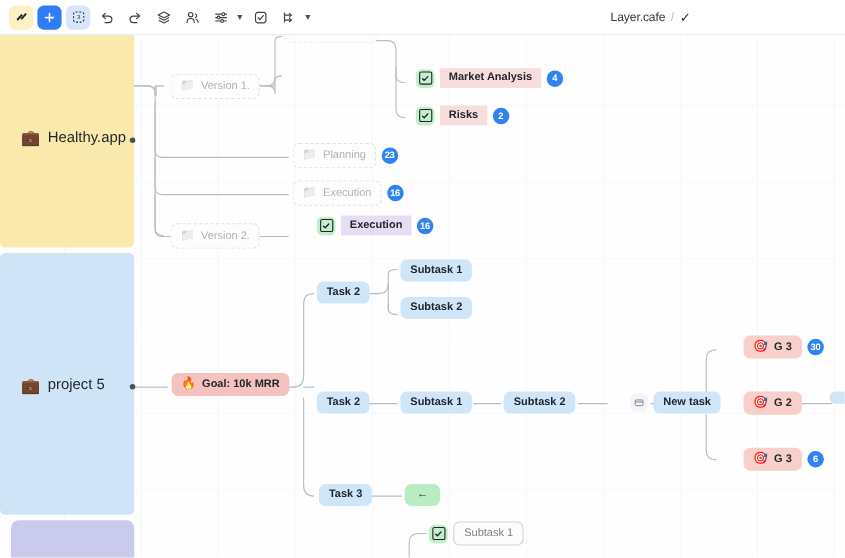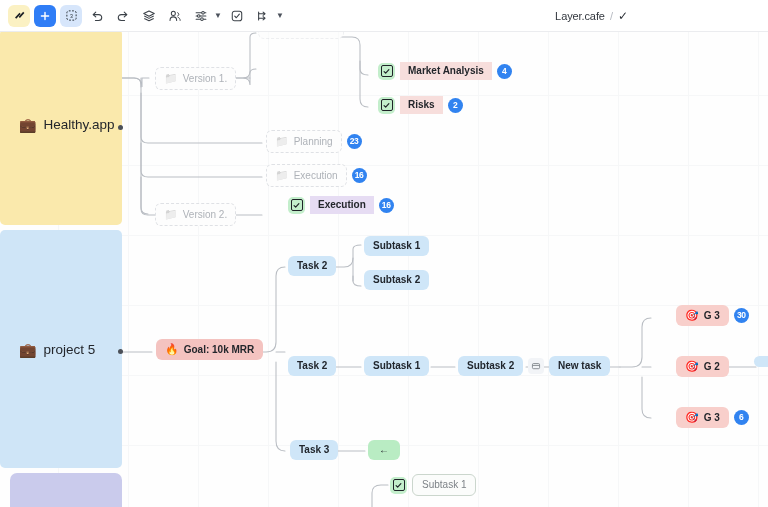--- a/index.html
+++ b/index.html
@@ -125,21 +125,21 @@
   #n-marketing{left:266px;top:133px;}
   #n-execution{left:260px;top:165px;margin-left:28px;}
 
   #n-goal     {left:156px;top:308px;}
   #n-task1    {left:288px;top:225px;}
   #n-sub11    {left:364px;top:205px;}
   #n-sub12    {left:364px;top:239px;}
   #n-task2    {left:288px;top:325px;}
   #n-sub21    {left:364px;top:325px;}
   #n-sub22    {left:458px;top:325px;}
-  #n-newtask  {left:528px;top:325px;}
+  #n-newtask  {left:573px;top:325px;}
   #n-g1       {left:676px;top:274px;}
   #n-g2       {left:676px;top:325px;}
   #n-g3       {left:676px;top:376px;}
   #n-right    {left:754px;top:325px;}
   #n-task3    {left:290px;top:409px;}
   #n-back     {left:368px;top:409px;}
   #n-bsub1    {left:390px;top:443px;}
 </style>
 </head>
 <body>

